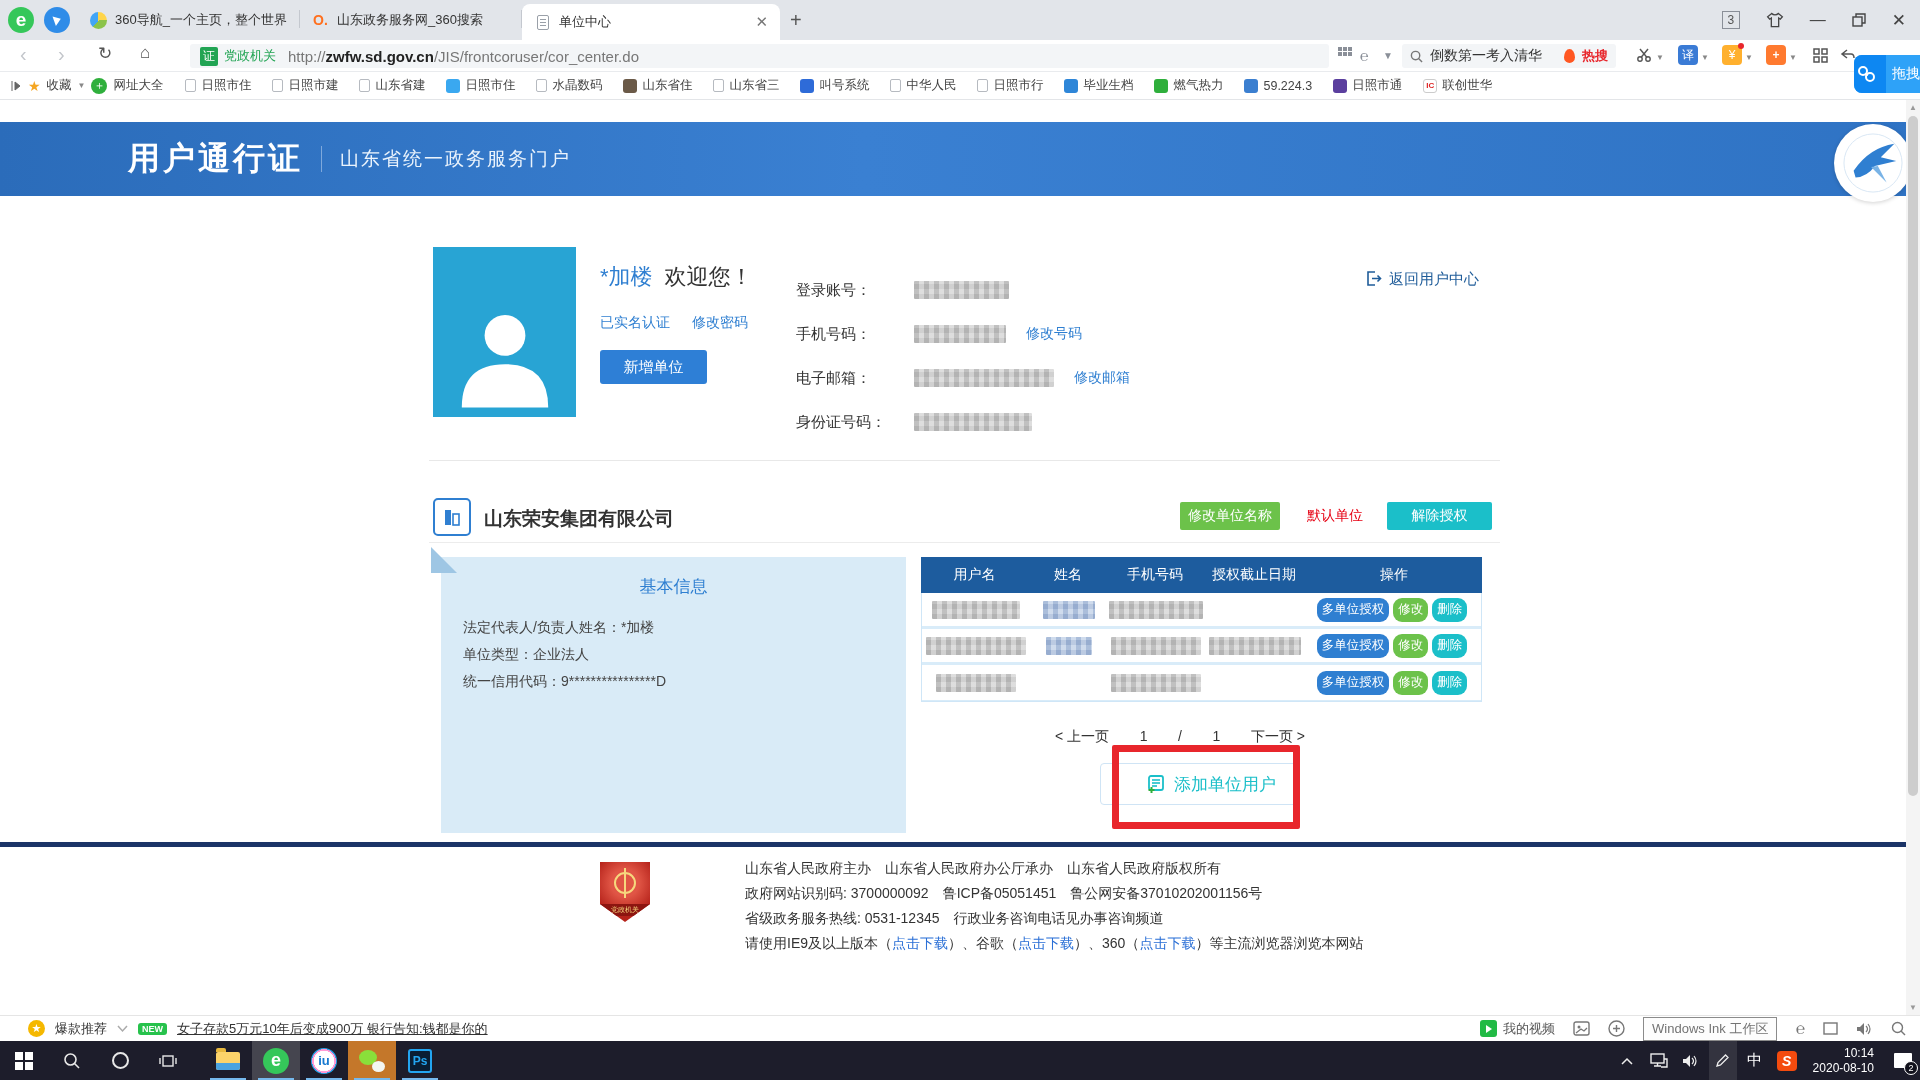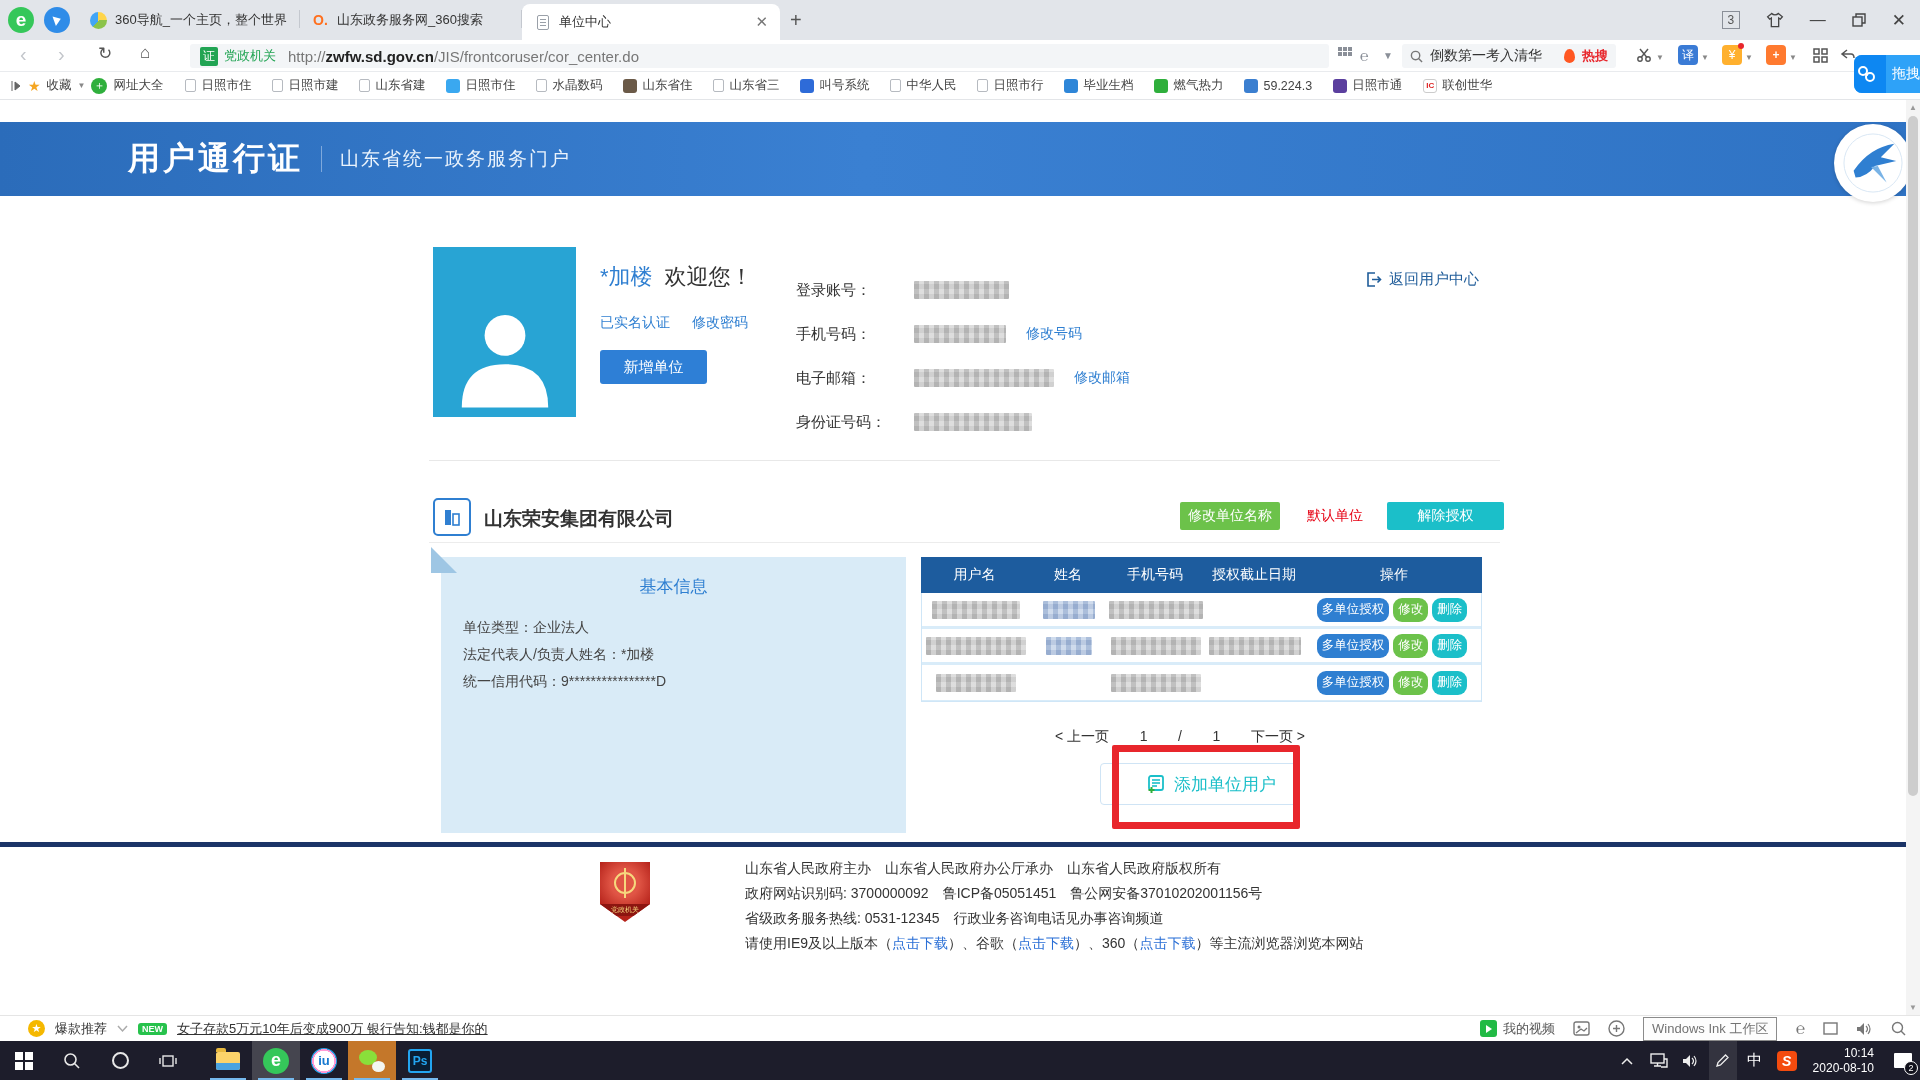--- a/index.html
+++ b/index.html
@@ -58,29 +58,29 @@
 .welcome{position:absolute;left:600px;top:162px;font-size:22px;color:#333;}
 .welcome .uname{color:#2f7fd1;margin-right:12px;}
 .ulinks{position:absolute;left:600px;top:214px;font-size:14px;color:#2f7fd1;display:flex;gap:22px;}
 .btn-blue{position:absolute;left:600px;top:250px;width:107px;height:34px;background:#2e7fd6;color:#fff;font-size:15px;border:none;border-radius:3px;display:flex;align-items:center;justify-content:center;}
 .fields{position:absolute;left:796px;top:180px;display:flex;flex-direction:column;gap:24px;}
 .frow{display:flex;align-items:center;font-size:15px;color:#333;height:20px;}
 .frow .lbl{width:118px;}
 .px{height:18px;border-radius:1px;background:repeating-linear-gradient(90deg,rgba(150,150,150,.45) 0 5px,rgba(215,215,215,.45) 5px 10px),repeating-linear-gradient(0deg,#cbcbcb 0 5px,#e3e3e3 5px 10px);}
 .px.blue{background:repeating-linear-gradient(90deg,rgba(110,140,190,.45) 0 5px,rgba(190,205,230,.45) 5px 10px),repeating-linear-gradient(0deg,#b9c8de 0 5px,#dde7f2 5px 10px);}
 .flink{color:#2f7fd1;margin-left:20px;font-size:14px;}
-.backlink{position:absolute;left:1365px;top:170px;display:flex;align-items:center;gap:7px;color:#1f5c99;font-size:15px;}
+.backlink{position:absolute;left:1365px;top:170px;display:flex;gap:7px;color:#1f5c99;font-size:15px;}
 .divline{position:absolute;left:429px;top:360px;width:1071px;height:1px;background:#e8e8e8;}
 
 .corpico{position:absolute;left:433px;top:398px;width:38px;height:38px;border:2px solid #2f7fd1;border-radius:5px;display:flex;align-items:center;justify-content:center;}
 .corpname{position:absolute;left:484px;top:406px;font-size:19px;font-weight:bold;color:#333;}
 .hbtn{position:absolute;top:402px;height:28px;border:none;border-radius:2px;font-size:14px;color:#fff;display:flex;align-items:center;justify-content:center;}
 .hbtn.green{left:1180px;width:100px;background:#6cc24a;}
 .hbtn.red{left:1296px;width:78px;background:transparent;color:#e60012;}
-.hbtn.teal{left:1387px;width:117px;background:#1bbfc9;}
+.hbtn.teal{left:1387px;width:105px;background:#1bbfc9;}
 .hline2{position:absolute;left:429px;top:442px;width:1071px;height:1px;background:#ececec;}
 .infopanel{position:absolute;left:441px;top:457px;width:465px;height:276px;background:#d9ebf7;}
 .fold{position:absolute;left:-10px;top:-10px;width:0;height:0;border-bottom:26px solid #9ec6e4;border-left:26px solid transparent;transform:rotate(90deg);}
 .infotitle{text-align:center;color:#2f7fd1;font-size:17px;margin-top:18px;}
 .infolines{margin:16px 0 0 22px;font-size:14px;color:#444;line-height:27px;}
 
 .utable{position:absolute;left:921px;top:457px;width:561px;}
 .thead{display:flex;background:#1d5c9e;color:#fff;font-size:14px;height:36px;align-items:center;text-align:center;}
 .tbody{border:1px solid #cfe6f7;border-top:none;}
 .trow{display:flex;align-items:center;height:36px;background:#fff;border-bottom:3px solid #d9ecf9;}
@@ -399,22 +399,22 @@
     <div class="corpname">山东荣安集团有限公司</div>
     <button class="hbtn green">修改单位名称</button>
     <button class="hbtn red">默认单位</button>
     <button class="hbtn teal">解除授权</button>
     <div class="hline2"></div>
 
     <div class="infopanel">
       <div class="fold"></div>
       <div class="infotitle">基本信息</div>
       <div class="infolines">
+          <div>法定代表人/负责人姓名：*加楼</div>
           <div>单位类型：企业法人</div>
-          <div>法定代表人/负责人姓名：*加楼</div>
           <div>统一信用代码：9****************D</div>
         </div>
     </div>
 
     <div class="utable">
       <div class="thead">
           <span class="tc c0">用户名</span>
           <span class="tc c1">姓名</span>
           <span class="tc c2">手机号码</span>
           <span class="tc c3">授权截止日期</span>

